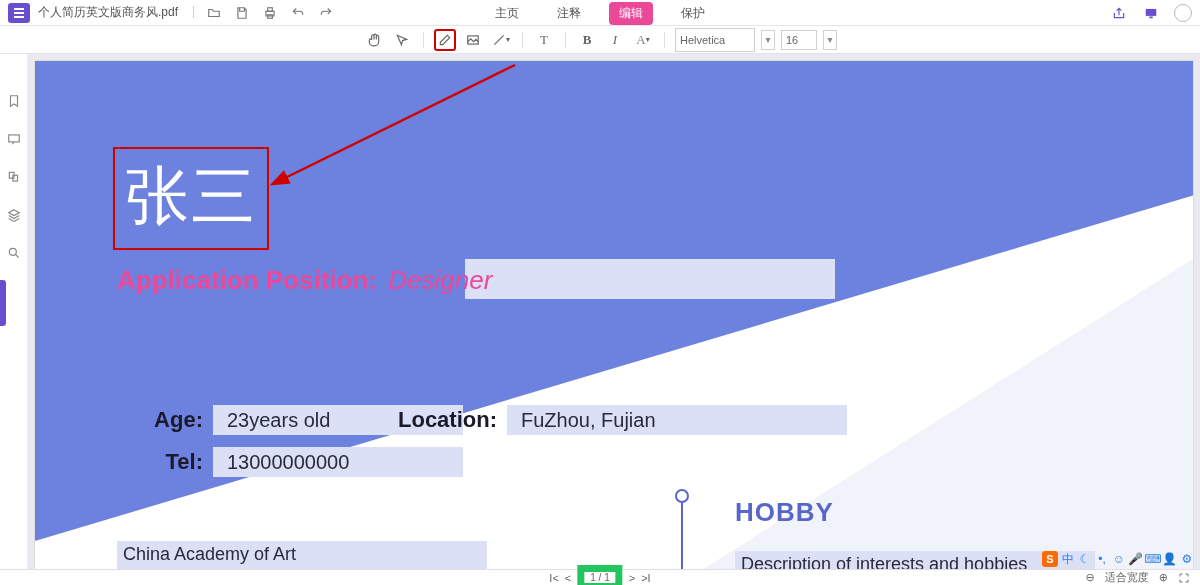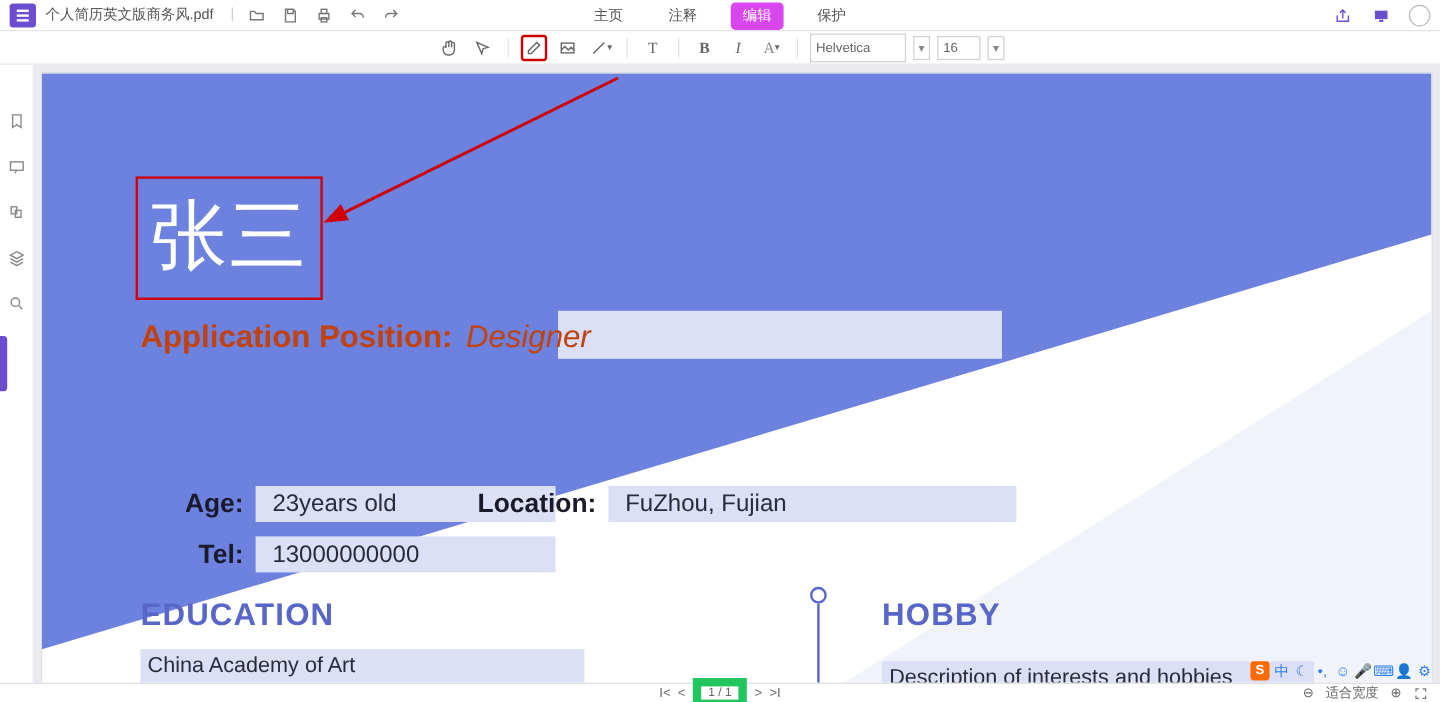--- a/index.html
+++ b/index.html
@@ -33,21 +33,21 @@
   .app-icon span { display:inline-block; width:10px; height:2px; background:#fff; box-shadow:0 -4px 0 #fff, 0 4px 0 #fff; }
   .file-name { color:#555; font-size:12px; }
   .title-tools { margin-left: 14px; display:flex; gap:10px; color:#666; }
   .title-tools .tbtn { width:18px; height:18px; display:flex; align-items:center; justify-content:center; cursor:pointer; }
   .tabs-center {
     position:absolute; left:50%; top:0; transform:translateX(-50%);
     height:26px; display:flex; align-items:center; gap:18px; font-size:12px; color:#555;
   }
   .tabs-center .tab { padding:3px 10px; cursor:pointer; }
   .tabs-center .tab.active {
-    background:#d946ef; color:#fff; border-radius:4px;
+    background:#ec4899; color:#fff; border-radius:4px;
   }
   .title-right { position:absolute; right:8px; top:0; height:26px; display:flex; align-items:center; gap:14px; color:#777; }
   .title-right .tbtn { width:18px; height:18px; cursor:pointer; display:flex; align-items:center; justify-content:center;}
   .avatar-circle { width:18px; height:18px; border:1px solid #bbb; border-radius:50%; }
 
   
   .toolbar2 {
     height:28px; background:#fff; border-bottom:1px solid #e4e4e8;
     display:flex; align-items:center; justify-content:center; gap:6px;
     color:#666;
@@ -95,21 +95,21 @@
     opacity:.4;
   }
 
   .name-box {
     position:absolute; left:78px; top:86px;
     border:2px solid #d00000;
     color:#fff; font-size:64px; font-weight:500; padding:4px 10px 8px;
     letter-spacing:2px;
   }
   .app-pos {
-    position:absolute; left:82px; top:204px; font-size:26px; color:#c2410c;
+    position:absolute; left:82px; top:204px; font-size:26px; color:#ec4899;
     font-weight:bold;
   }
   .app-pos-val { font-weight:normal; font-style:italic; margin-left:4px;}
   .pos-field-bg {
     position:absolute; left:430px; top:198px; width:370px; height:40px; background:#dbe0f6;
   }
 
   .info-row { position:absolute; font-size:22px; color:#1a1a2a; display:flex; align-items:center;margin-top:48px; }
   .info-label { font-weight:bold; width:130px; text-align:right; padding-right:14px;}
   .info-val-bg { background:#dbe0f6; width:250px; height:30px; margin-left:-4px;}
@@ -338,21 +338,20 @@
       <div class="info-label">Tel:</div>
       <div class="info-val-bg"></div>
       <div class="info-val">13000000000</div>
     </div>
     <div class="info-row row-loc">
       <div class="info-label">Location:</div>
       <div class="info-val-bg"></div>
       <div class="info-val">FuZhou, Fujian</div>
     </div>
 
-    <div class="section-title edu-title">EDUCATION</div>
     <div class="section-title hobby-title">HOBBY</div>
     <div class="timeline-dot"></div>
     <div class="timeline-line"></div>
     <div class="edu-box">China Academy of Art</div>
     <div class="hobby-box">Description of interests and hobbies</div>
   </div>
 </div>
 
 <div class="statusbar">
   <div class="pager">

